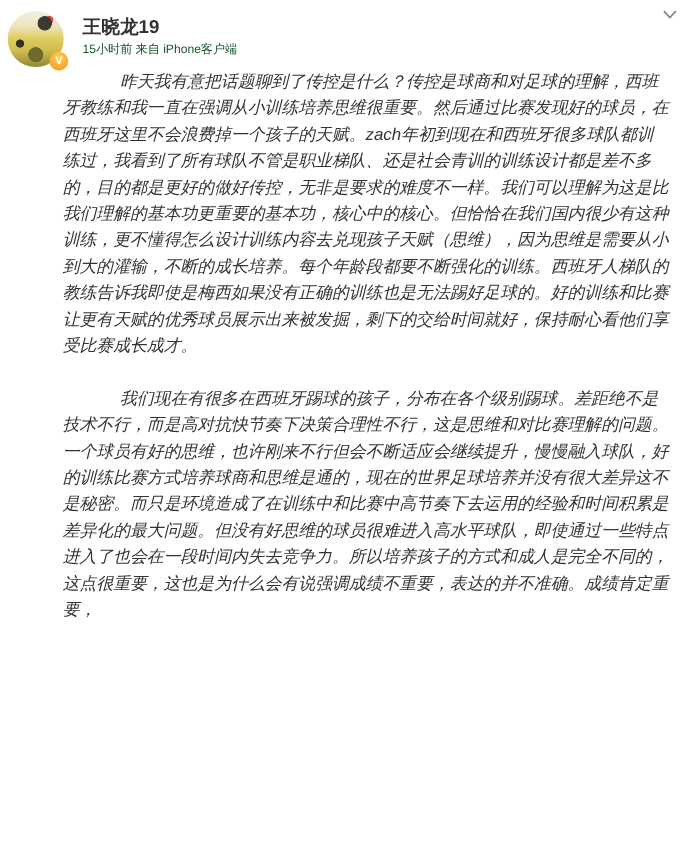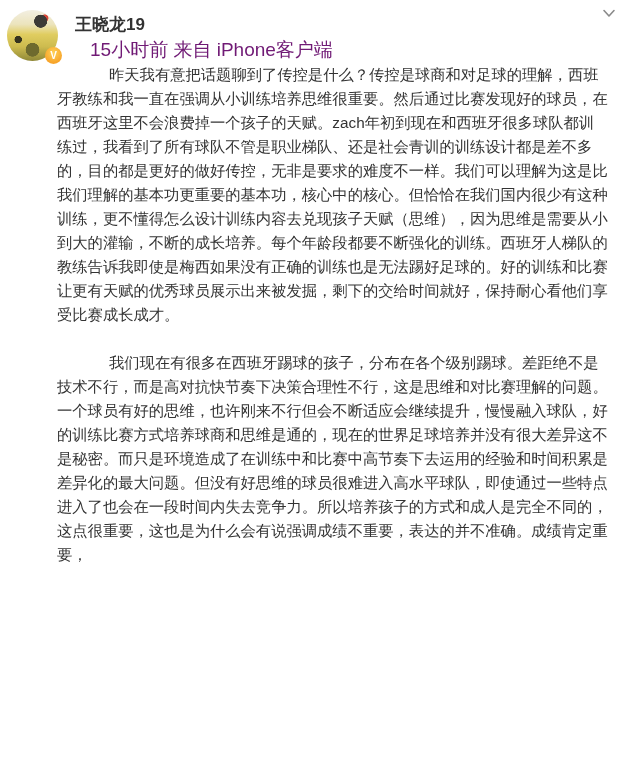--- a/index.html
+++ b/index.html
@@ -29,37 +29,37 @@
     background: radial-gradient(circle at 50% 35%, #ffd257 0%, #f7a42a 70%);
     color: #ffffff; font-size: 10px; font-weight: bold;
     line-height: 17px; text-align: center;
   }
   .username {
     position: absolute; left: 75px; top: 13px;
     font-size: 17px; font-weight: bold; color: #333333;
     cursor: pointer;
   }
   .meta {
-    position: absolute; left: 90px; top: 37px;
-    font-size: 19px; color: #701a75;
+    position: absolute; left: 75px; top: 37px;
+    font-size: 11px; color: #14532d;
   }
   .chevron {
     position: absolute; right: 15px; top: 5px;
     width: 18px; height: 18px; cursor: pointer;
   }
 
   
   .post-content {
     padding: 1px 24px 0 57px;
     font-size: 15.3px; line-height: 24px; color: #333333;
     text-align: left;
     word-break: break-all;
   }
   .post-content p { margin: 0 0 24px 0; }
-  .post-content p.indented { text-indent: 52px; }
+  .post-content p.indented { text-indent: 52px; font-style: italic; }
 </style>
 </head>
 <body>
 
 <div class="card">
 
   <div class="post-header">
     <div class="avatar">
       <span class="v-badge">V</span>
     </div>

